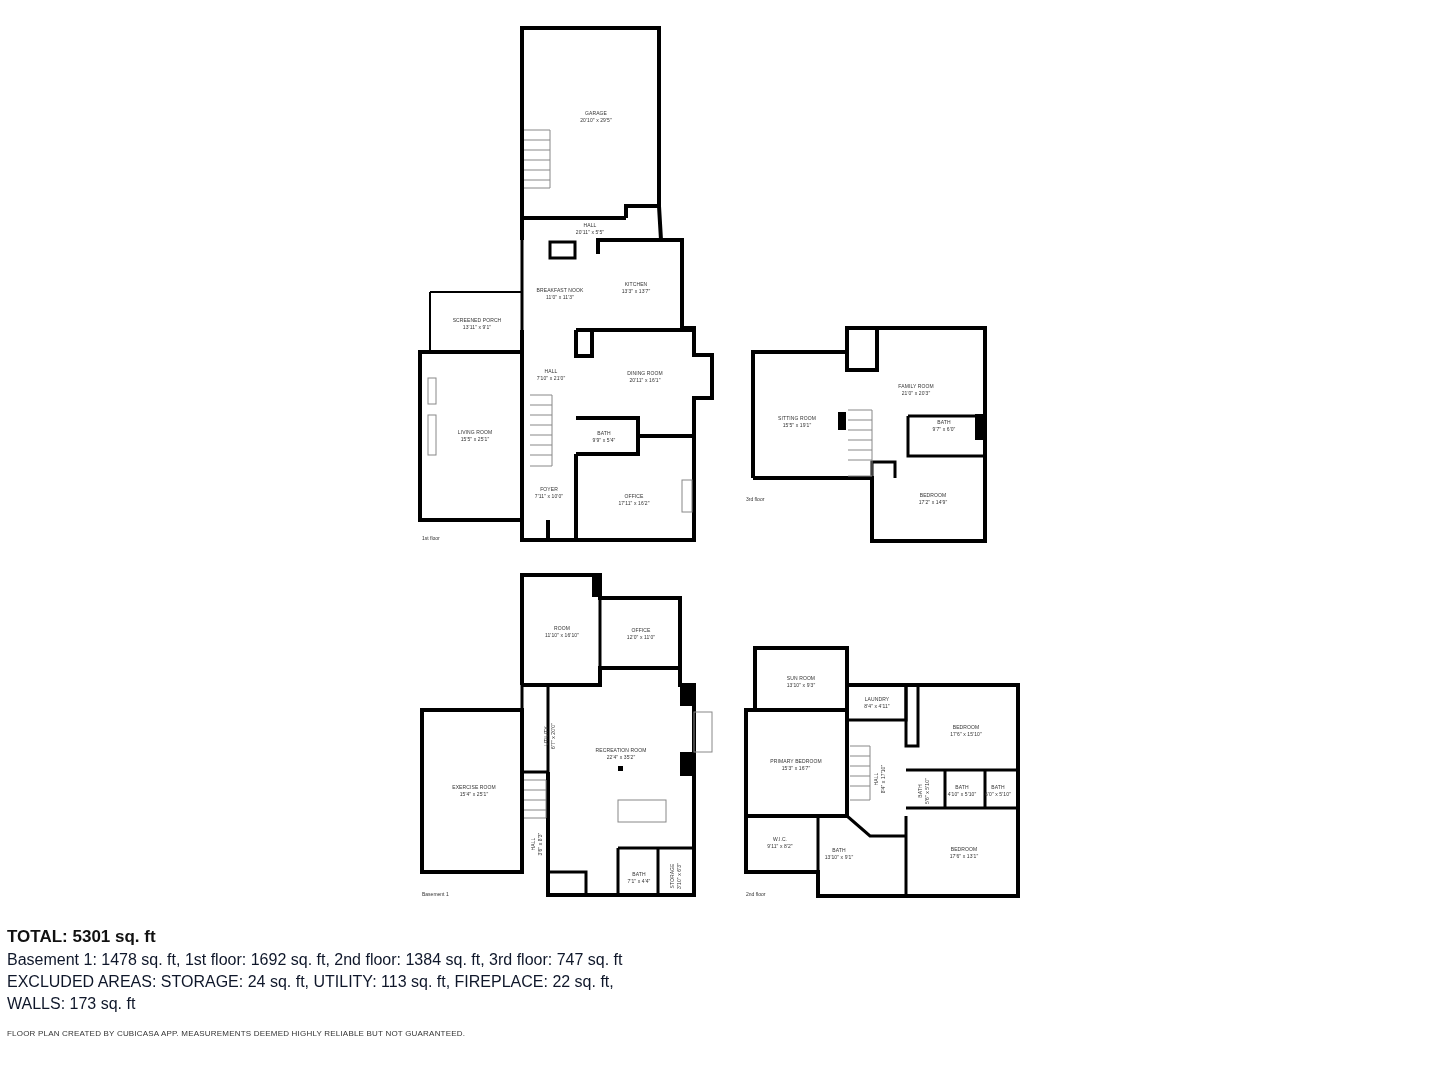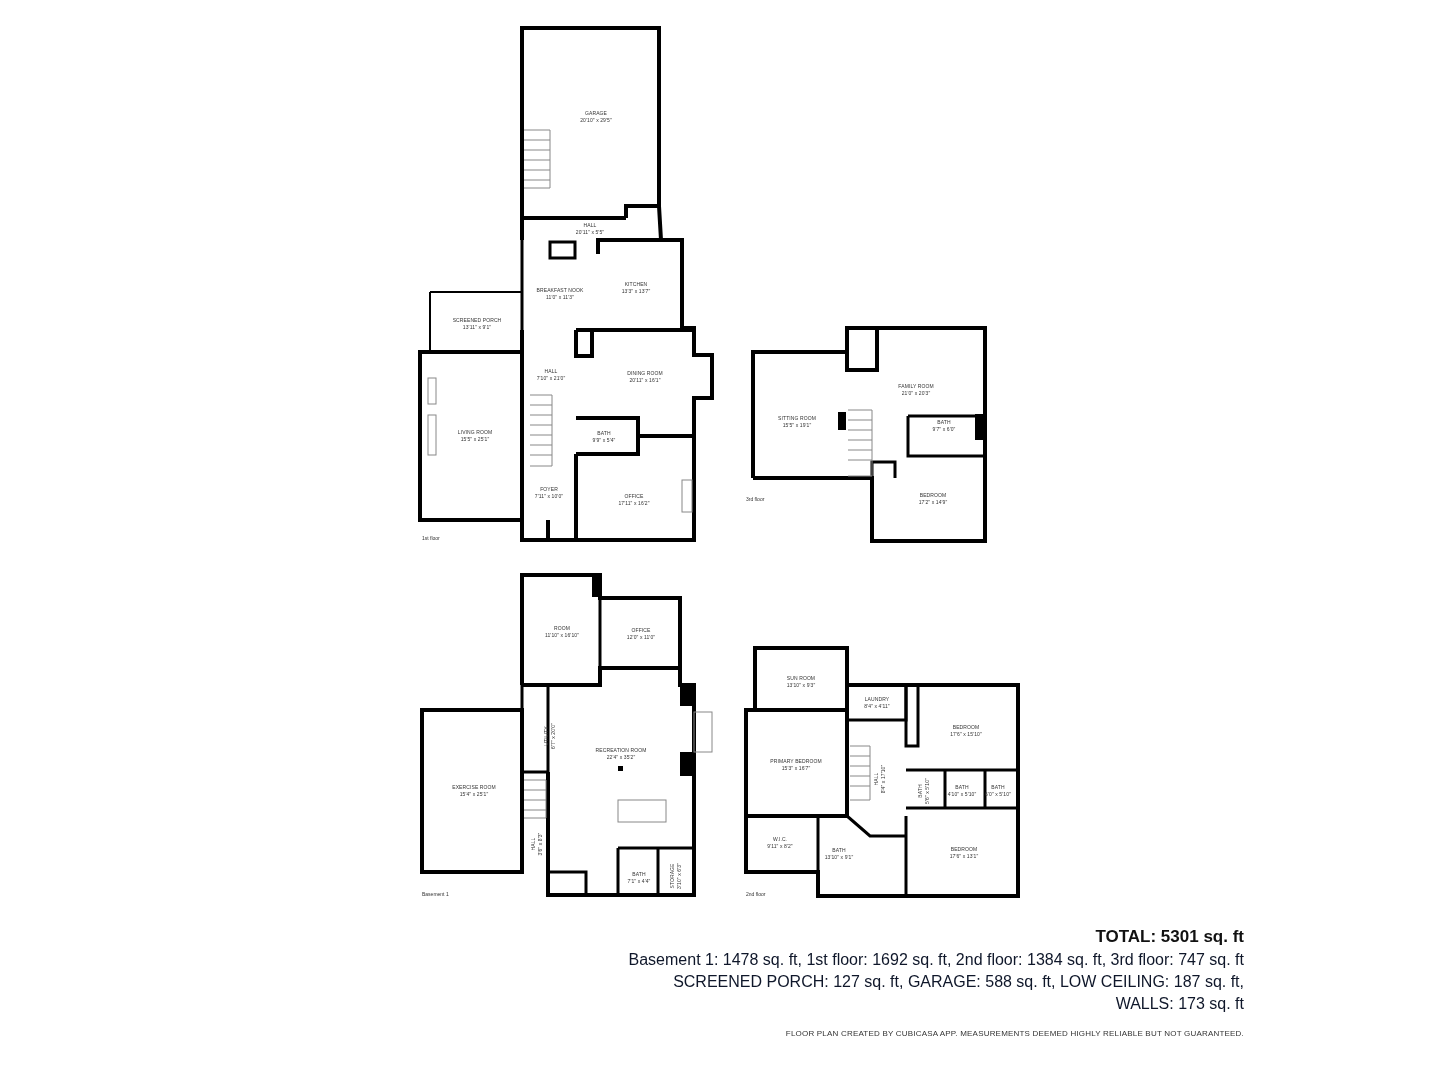--- a/index.html
+++ b/index.html
@@ -3,21 +3,21 @@
 <meta charset="utf-8">
 <style>
   html,body{margin:0;padding:0;background:#fff;}
   body{width:1440px;height:1080px;position:relative;overflow:hidden;font-family:"Liberation Sans","DejaVu Sans",sans-serif;color:#111;}
   #plan{position:absolute;left:0;top:0;width:1440px;height:920px;}
   .room-label{position:absolute;text-align:center;font-size:5px;line-height:7px;color:#333;transform:translate(-50%,-50%);white-space:nowrap;letter-spacing:0.1px;}
   .room-label .nm{display:block;text-transform:uppercase;}
   .room-label .dim{display:block;}
   .room-label.vert{transform:translate(-50%,-50%) rotate(-90deg);}
   .floor-tag{position:absolute;font-size:5px;color:#333;}
-  #summary{position:absolute;left:16px;top:925px;width:1228px;text-align:right;}
+  #summary{position:absolute;left:7px;top:925px;width:1228px;text-align:left;}
   #summary .total{font-weight:bold;font-size:17px;line-height:24px;color:#111;}
   #summary .line{font-size:16px;line-height:22px;color:#0f172a;}
   #summary .disclaimer{font-size:8px;line-height:10px;color:#333;margin-top:14px;letter-spacing:0.2px;}
 </style>
 </head>
 <body>
 
 <div id="plan">
   <svg width="1440" height="920" viewBox="0 0 1440 920">
     <g fill="none" stroke="#000" stroke-width="4" stroke-linejoin="miter">
@@ -248,16 +248,16 @@
   <div class="room-label" style="left:964px;top:853px">
       <span class="nm">BEDROOM</span>
       <span class="dim">17'6" x 13'1"</span>
     </div>
   <div class="floor-tag" style="left:746px;top:891px">2nd floor</div>
 </div>
 
 <div id="summary">
   <div class="total">TOTAL: 5301 sq. ft</div>
   <div class="line">Basement 1: 1478 sq. ft, 1st floor: 1692 sq. ft, 2nd floor: 1384 sq. ft, 3rd floor: 747 sq. ft</div>
-  <div class="line">SCREENED PORCH: 127 sq. ft, GARAGE: 588 sq. ft, LOW CEILING: 187 sq. ft,</div>
+  <div class="line">EXCLUDED AREAS: STORAGE: 24 sq. ft, UTILITY: 113 sq. ft, FIREPLACE: 22 sq. ft,</div>
   <div class="line">WALLS: 173 sq. ft</div>
   <div class="disclaimer">FLOOR PLAN CREATED BY CUBICASA APP. MEASUREMENTS DEEMED HIGHLY RELIABLE BUT NOT GUARANTEED.</div>
 </div>
 
 </body></html>

